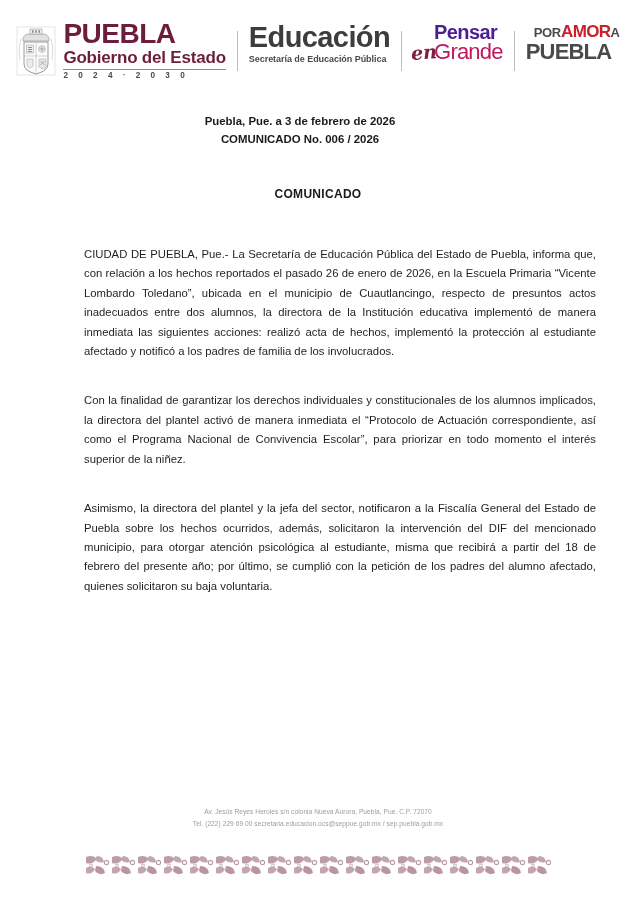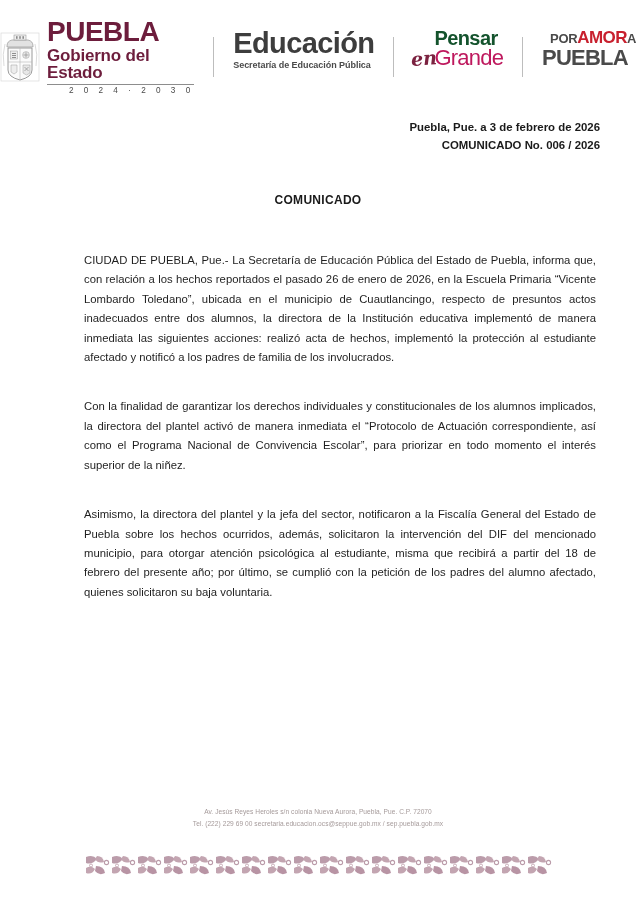--- a/index.html
+++ b/index.html
@@ -22,22 +22,22 @@
     position: relative;
     background: #fff;
     box-sizing: border-box;
   }
 
   
   .header-bar {
     display: flex;
     align-items: center;
     justify-content: center;
-    gap: 8px;
-    padding: 28px 0 10px 0;
+    gap: 0px;
+    padding: 22px 0 10px 0;
     height: 58px;
     box-sizing: content-box;
   }
 
   .logo-block {
     display: flex;
     align-items: flex-start;
     height: 56px;
   }
 
@@ -75,27 +75,27 @@
   }
   .puebla-sub {
     font-size: 17px;
     font-weight: bold;
     color: #6d1d3c;
     letter-spacing: -0.2px;
     margin-top: 1px;
   }
   .puebla-years {
     font-size: 8.2px;
-    font-weight: normal;
+    font-weight: bold;
     color: #4a4a4a;
     letter-spacing: 4.0px;
     margin-top: 3px;
     border-top: 1.4px solid #8d8d8d;
     padding-top: 2px;
-    text-align: right;
+    text-align: left;
   }
 
   
   .edu-words {
     display: flex;
     flex-direction: column;
     line-height: 1;
   }
   .edu-title {
     font-size: 29px;
@@ -114,21 +114,21 @@
 
   
   .pensar-lockup {
     position: relative;
     line-height: 1;
     padding-left: 2px;
   }
   .pensar-top {
     font-size: 20px;
     font-weight: bold;
-    color: #14532d;
+    color: #4c1d95;
     letter-spacing: -0.6px;
     margin-left: 19px;
     line-height: 0.95;
   }
   .pensar-bottom {
     font-size: 22px;
     font-weight: normal;
     color: #be185d;
     letter-spacing: -0.8px;
     margin-left: 19px;
@@ -167,21 +167,21 @@
     font-size: 22px;
     font-weight: bold;
     color: #4a4a4a;
     letter-spacing: -0.8px;
     line-height: 1;
     margin-top: 1px;
   }
 
   
   .meta {
-    text-align: right;
+    text-align: center;
     padding: 22px 36px 0 0;
     font-size: 11.4px;
     font-weight: bold;
     line-height: 1.62;
     color: #1a1a1a;
   }
 
   
   .doc-title {
     text-align: center;

